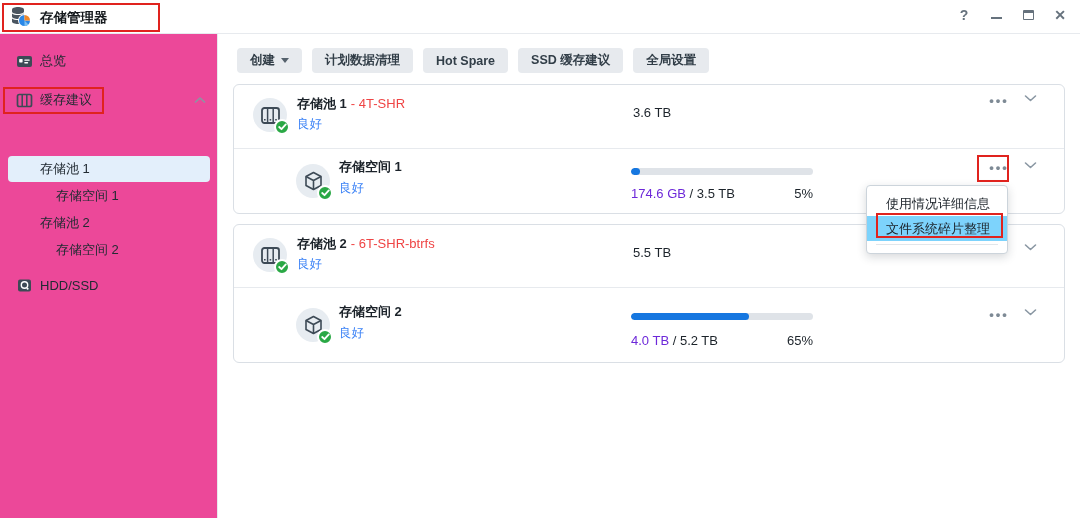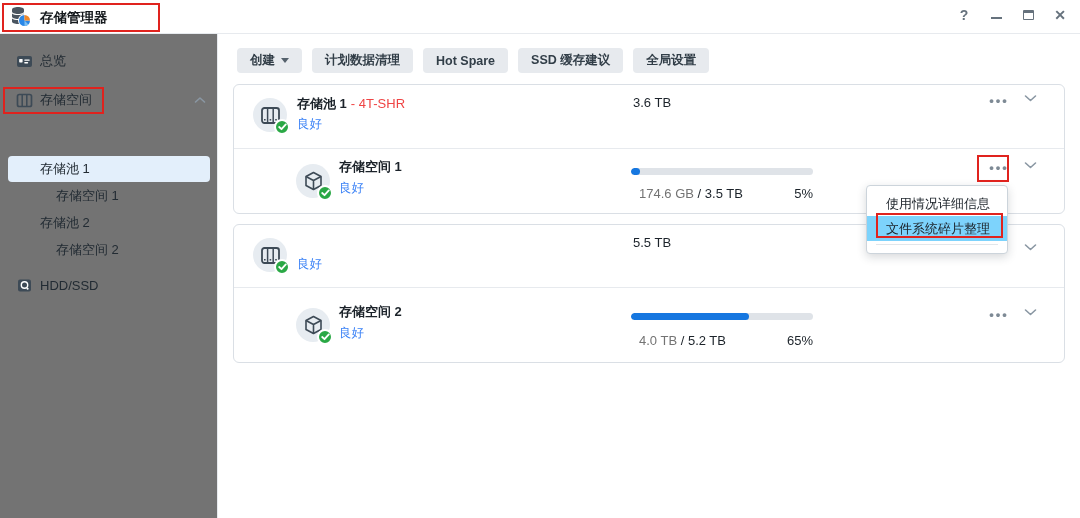--- a/index.html
+++ b/index.html
@@ -15,21 +15,21 @@
   .app-icon { position:absolute; left:9px; top:5px; width:24px; height:24px; }
   .app-title { position:absolute; left:40px; top:9px; font-size:13.5px; font-weight:bold; color:#15191d; }
   .win-controls { position:absolute; right:12px; top:7px; display:flex; gap:16px; align-items:center; color:#66727d; }
   .win-btn { width:16px; height:16px; display:flex; align-items:center; justify-content:center;
     font-size:14px; font-weight:bold; cursor:default; }
   .max-glyph { width:11px; height:10px; border:1.5px solid #66727d; border-top:3px solid #66727d; border-radius:1px; }
   .min-glyph { width:11px; height:2px; background:#66727d; margin-top:6px; }
 
   
   .sidebar { position:absolute; left:0; top:34px; width:218px; height:484px;
-    background:#737373; border-right:1px solid #e7eaee; }
+    background:#ec4899; border-right:1px solid #e7eaee; }
   .side-item { position:absolute; left:0; width:218px; height:26px; display:flex;
     align-items:center; cursor:pointer; color:#222b33; }
   .side-item .ico { width:17px; height:17px; margin-left:16px; margin-right:7px; flex:0 0 auto; }
   .side-sub { position:absolute; height:25px; line-height:25px; cursor:pointer; color:#222b33; }
   .side-selected { position:absolute; left:8px; top:122px; width:202px; height:26px;
     background:#e3effb; border-radius:4px; }
   .chev-up { position:absolute; right:12px; }
 
   
   .toolbar { position:absolute; left:237px; top:48px; display:flex; gap:10px; }
@@ -46,25 +46,25 @@
   .card-2 { top:224px; height:139px; }
   .row { position:relative; }
   .row-divider { position:absolute; left:0; width:100%; height:1px; background:#e7eaee; }
   .circle { position:absolute; width:34px; height:34px; border-radius:50%; background:#e7ecf1;
     display:flex; align-items:center; justify-content:center; }
   .badge { position:absolute; right:-3px; bottom:-3px; width:16px; height:16px; border-radius:50%;
     background:#2aa845; border:2px solid #fff; display:flex; align-items:center; justify-content:center; }
   .row-title { position:absolute; font-weight:bold; font-size:13px; color:#1c232a; white-space:nowrap; }
   .row-title .suffix { font-weight:normal; color:#ef4444; margin-left:4px; }
   .status-good { position:absolute; color:#3b82f6; font-size:12.5px; }
-  .capacity { position:absolute; left:399px; font-size:13px; color:#1c232a; }
+  .capacity { position:absolute; left:399px; font-size:13px; color:#1c232a;margin-top:10px; }
   .pbar { position:absolute; left:397px; width:182px; height:7px; background:#dfe3e8; border-radius:4px; overflow:hidden; }
   .pbar-fill { height:100%; background:#1677e0; border-radius:4px; }
   .usage { position:absolute; left:397px; font-size:13px; color:#1c232a; white-space:nowrap; }
-  .usage .used { color:#737373;margin-left:8px; }
+  .usage .used { color:#6d28d9; }
   .pct { position:absolute; left:499px; width:80px; text-align:right; font-size:13px; color:#1c232a; }
   .more-btn { position:absolute; left:748px; width:34px; height:20px; color:#7e8a95;
     font-size:13px; letter-spacing:2px; text-align:center; line-height:16px; cursor:pointer; font-weight:bold; }
   .row-chev { position:absolute; left:790px; width:20px; height:20px; cursor:pointer; }
 
   
   .ctx-menu { position:absolute; left:866px; top:185px; width:142px; background:#fff;
     border:1px solid #ccd4db; border-radius:4px; box-shadow:0 3px 10px rgba(30,40,50,.18);
     padding:5px 0; z-index:20; }
   .ctx-item { height:25px; line-height:25px; padding-left:19px; font-size:13px; color:#1c232a;
@@ -119,21 +119,21 @@
   </div>
 
   <div class="side-item" style="top:53px;">
     <span class="ico">
       <svg width="17" height="17" viewBox="0 0 17 17">
         <rect x="1.5" y="2.5" width="14" height="12" rx="1.8" fill="none" stroke="#3d4a56" stroke-width="1.7"></rect>
         <line x1="6.2" y1="3" x2="6.2" y2="14" stroke="#3d4a56" stroke-width="1.5"></line>
         <line x1="10.8" y1="3" x2="10.8" y2="14" stroke="#3d4a56" stroke-width="1.5"></line>
       </svg>
     </span>
-    <span>存储空间</span>
+    <span>缓存建议</span>
     <span class="chev-up">
       <svg width="12" height="8" viewBox="0 0 12 8">
           <polyline points="1.5,6 6,2 10.5,6" fill="none" stroke="#8a97a3" stroke-width="1.6" stroke-linecap="round" stroke-linejoin="round"></polyline>
         </svg>
     </span>
   </div>
 
   <div class="side-selected"></div>
   <div class="side-sub" style="left:40px; top:122px;">存储池 1</div>
   <div class="side-sub" style="left:56px; top:149px;">存储空间 1</div>
@@ -234,20 +234,23 @@
         <line x1="3" y1="12.8" x2="4.6" y2="12.8" stroke="#3d4a56" stroke-width="1.5"></line>
         <line x1="8.6" y1="12.8" x2="10.2" y2="12.8" stroke="#3d4a56" stroke-width="1.5"></line>
         <line x1="14.2" y1="12.8" x2="15.8" y2="12.8" stroke="#3d4a56" stroke-width="1.5"></line>
       </svg>
       <div class="badge">
         <svg width="9" height="8" viewBox="0 0 9 8">
             <polyline points="1.2,4 3.5,6.2 7.8,1.4" fill="none" stroke="#fff" stroke-width="1.8" stroke-linecap="round" stroke-linejoin="round"></polyline>
           </svg>
       </div>
     </div>
+    <div class="row-title" style="left:63px; top:10px;">
+      <span>存储池 2</span><span class="suffix">- 6T-SHR-btrfs</span>
+    </div>
     <div class="status-good" style="left:63px; top:31px;">良好</div>
     <div class="capacity" style="top:10px;">5.5 TB</div>
     <div class="row-chev" style="top:18px;">
       <svg width="13" height="9" viewBox="0 0 13 9">
           <polyline points="1.5,2 6.5,6.5 11.5,2" fill="none" stroke="#8a97a3" stroke-width="1.6" stroke-linecap="round" stroke-linejoin="round"></polyline>
         </svg>
     </div>
   </div>
   <div class="row-divider" style="top:62px;"></div>
   <div class="row" style="height:77px;">

